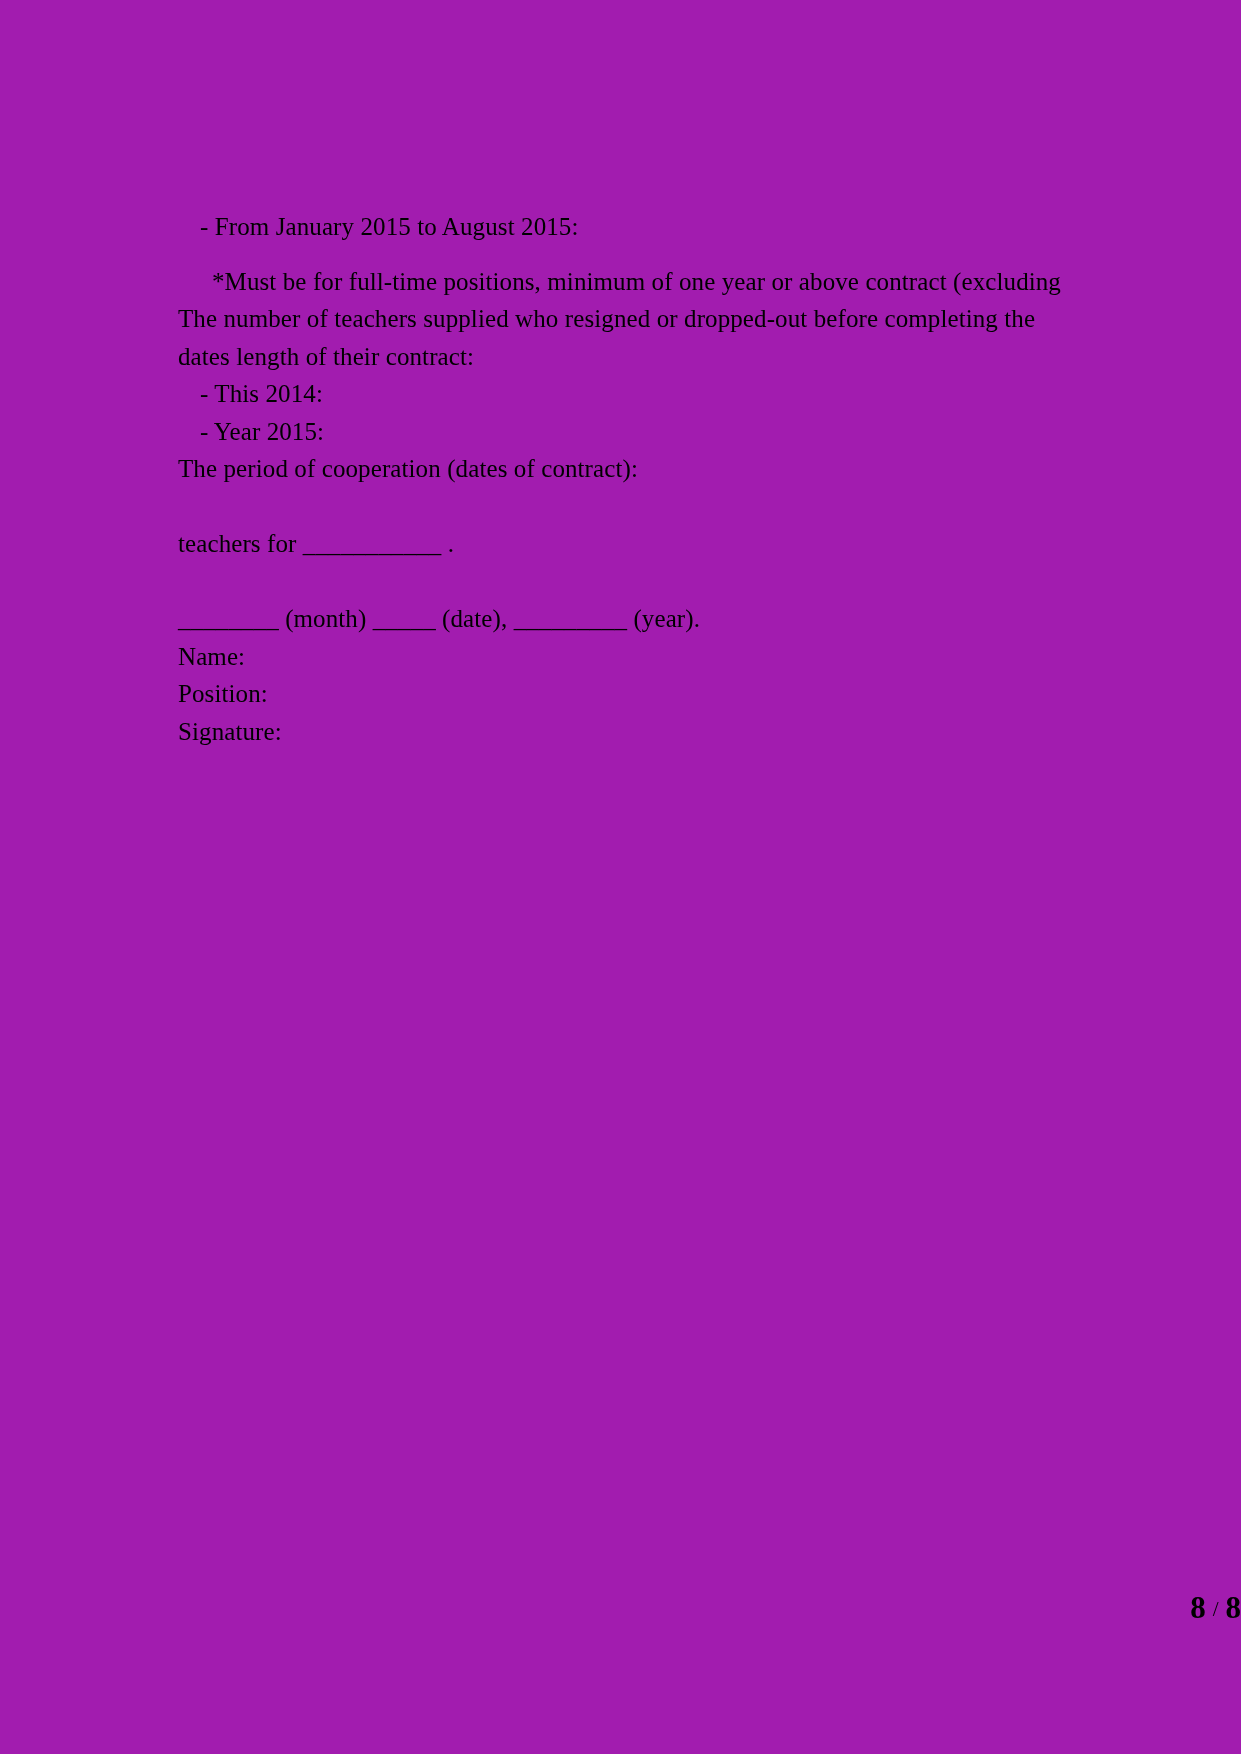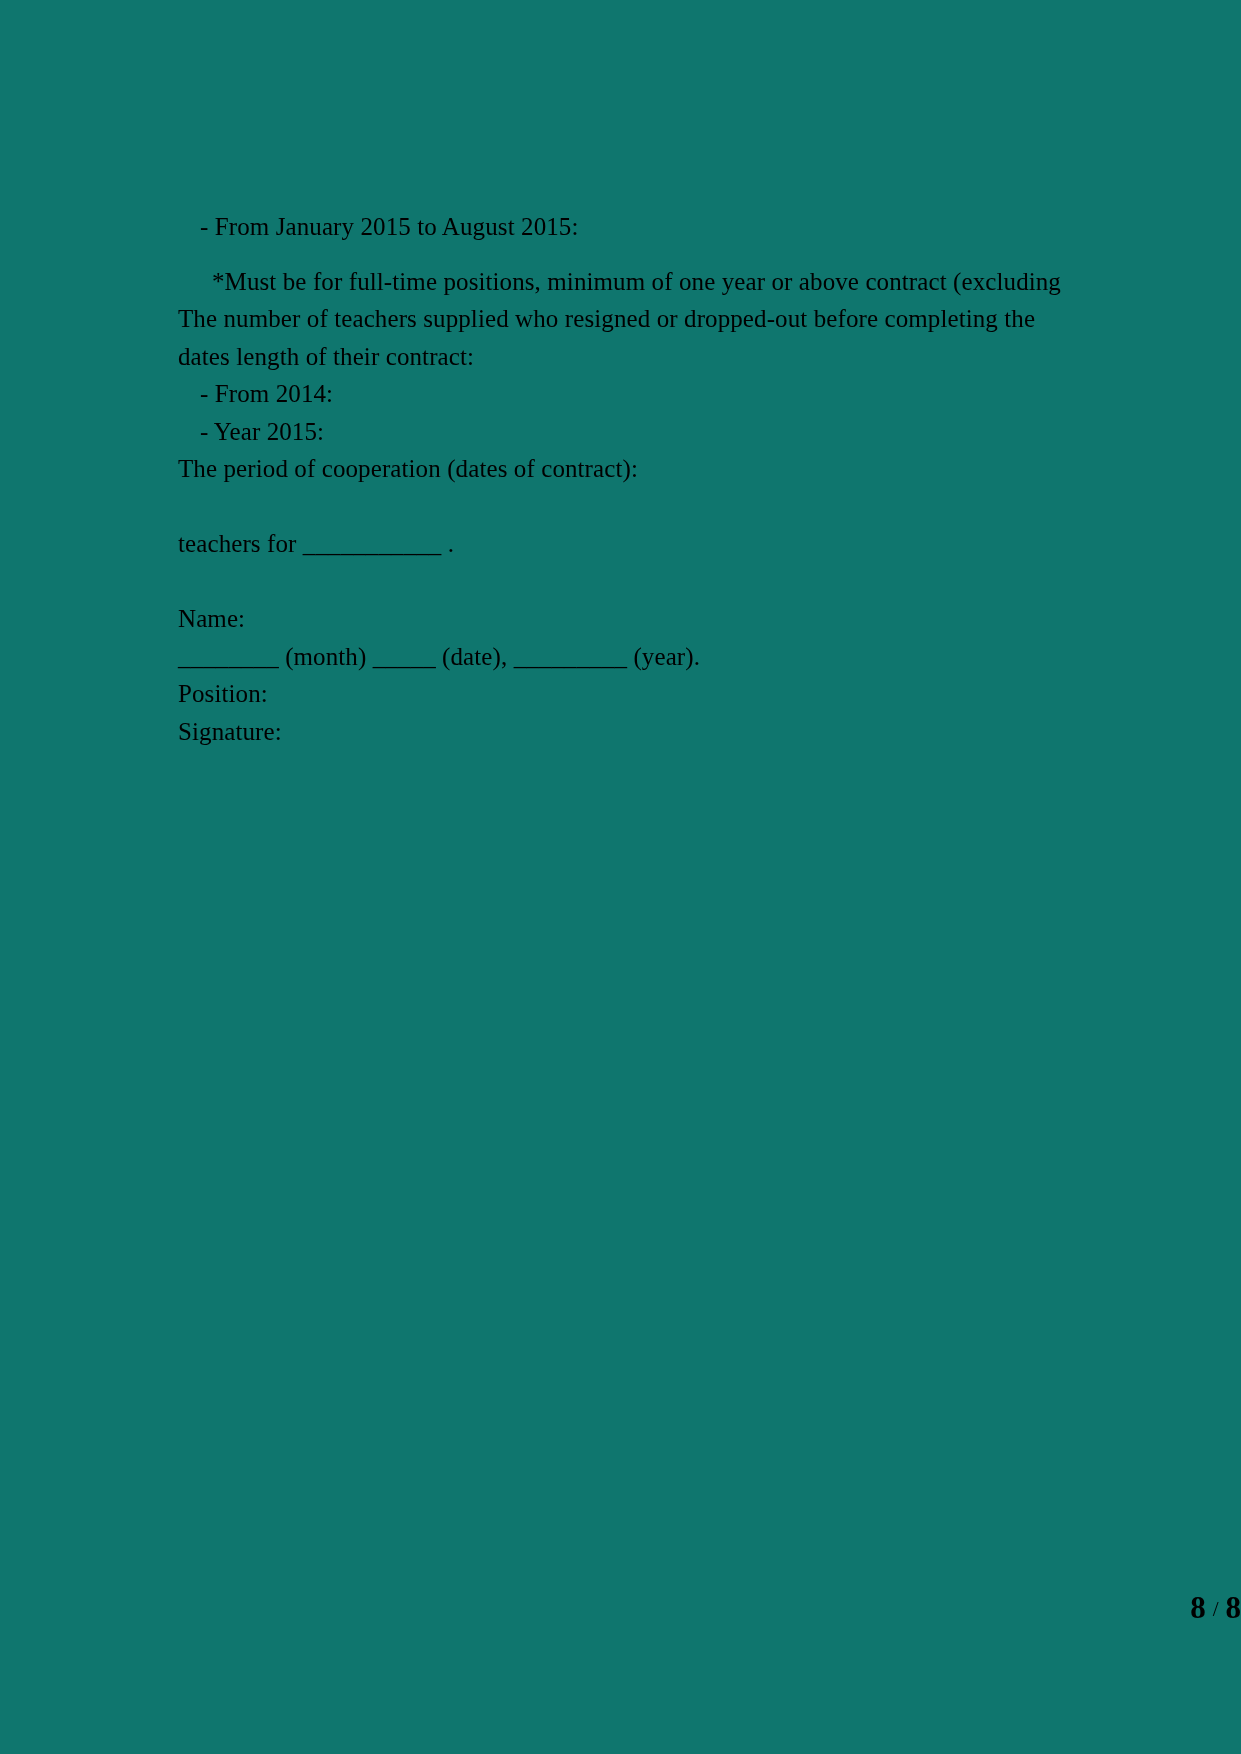--- a/index.html
+++ b/index.html
@@ -14,21 +14,21 @@
     font-family: "Liberation Serif", "DejaVu Serif", serif;
     color: #000000;
     overflow: hidden;
   }
   .page {
     position: absolute;
     left: 0;
     top: 0;
     width: 1241px;
     height: 1754px;
-    background: #0f766e;
+    background: #a21caf;
     text-decoration: underline;
   }
   .doc-body {
     position: absolute;
     left: 178px;
     top: 208px;
     right: 90px;
     font-size: 25px;
     line-height: 37.5px;
     letter-spacing: 0.1px;
@@ -62,28 +62,28 @@
 </head>
 <body>
 
 <div class="page">
 
   <div class="doc-body">
     <div class="line indent-dash">- From January 2015 to August 2015:</div>
     <div class="line indent-star">*Must be for full-time positions, minimum of one year or above contract (excluding</div>
     <div class="line">The number of teachers supplied who resigned or dropped-out before completing the</div>
     <div class="line">dates length of their contract:</div>
-    <div class="line indent-dash">- From 2014:</div>
+    <div class="line indent-dash">- This 2014:</div>
     <div class="line indent-dash">- Year 2015:</div>
     <div class="line">The period of cooperation (dates of contract):</div>
     <div class="line"></div>
     <div class="line">teachers for ___________ .</div>
     <div class="line"></div>
+    <div class="line">________ (month) _____ (date), _________ (year).</div>
     <div class="line">Name:</div>
-    <div class="line">________ (month) _____ (date), _________ (year).</div>
     <div class="line">Position:</div>
     <div class="line">Signature:</div>
   </div>
 
   <div class="page-footer">
     <span class="footer-num">8</span><span class="footer-sep">/</span><span class="footer-num">8</span>
   </div>
 
 </div>
 

